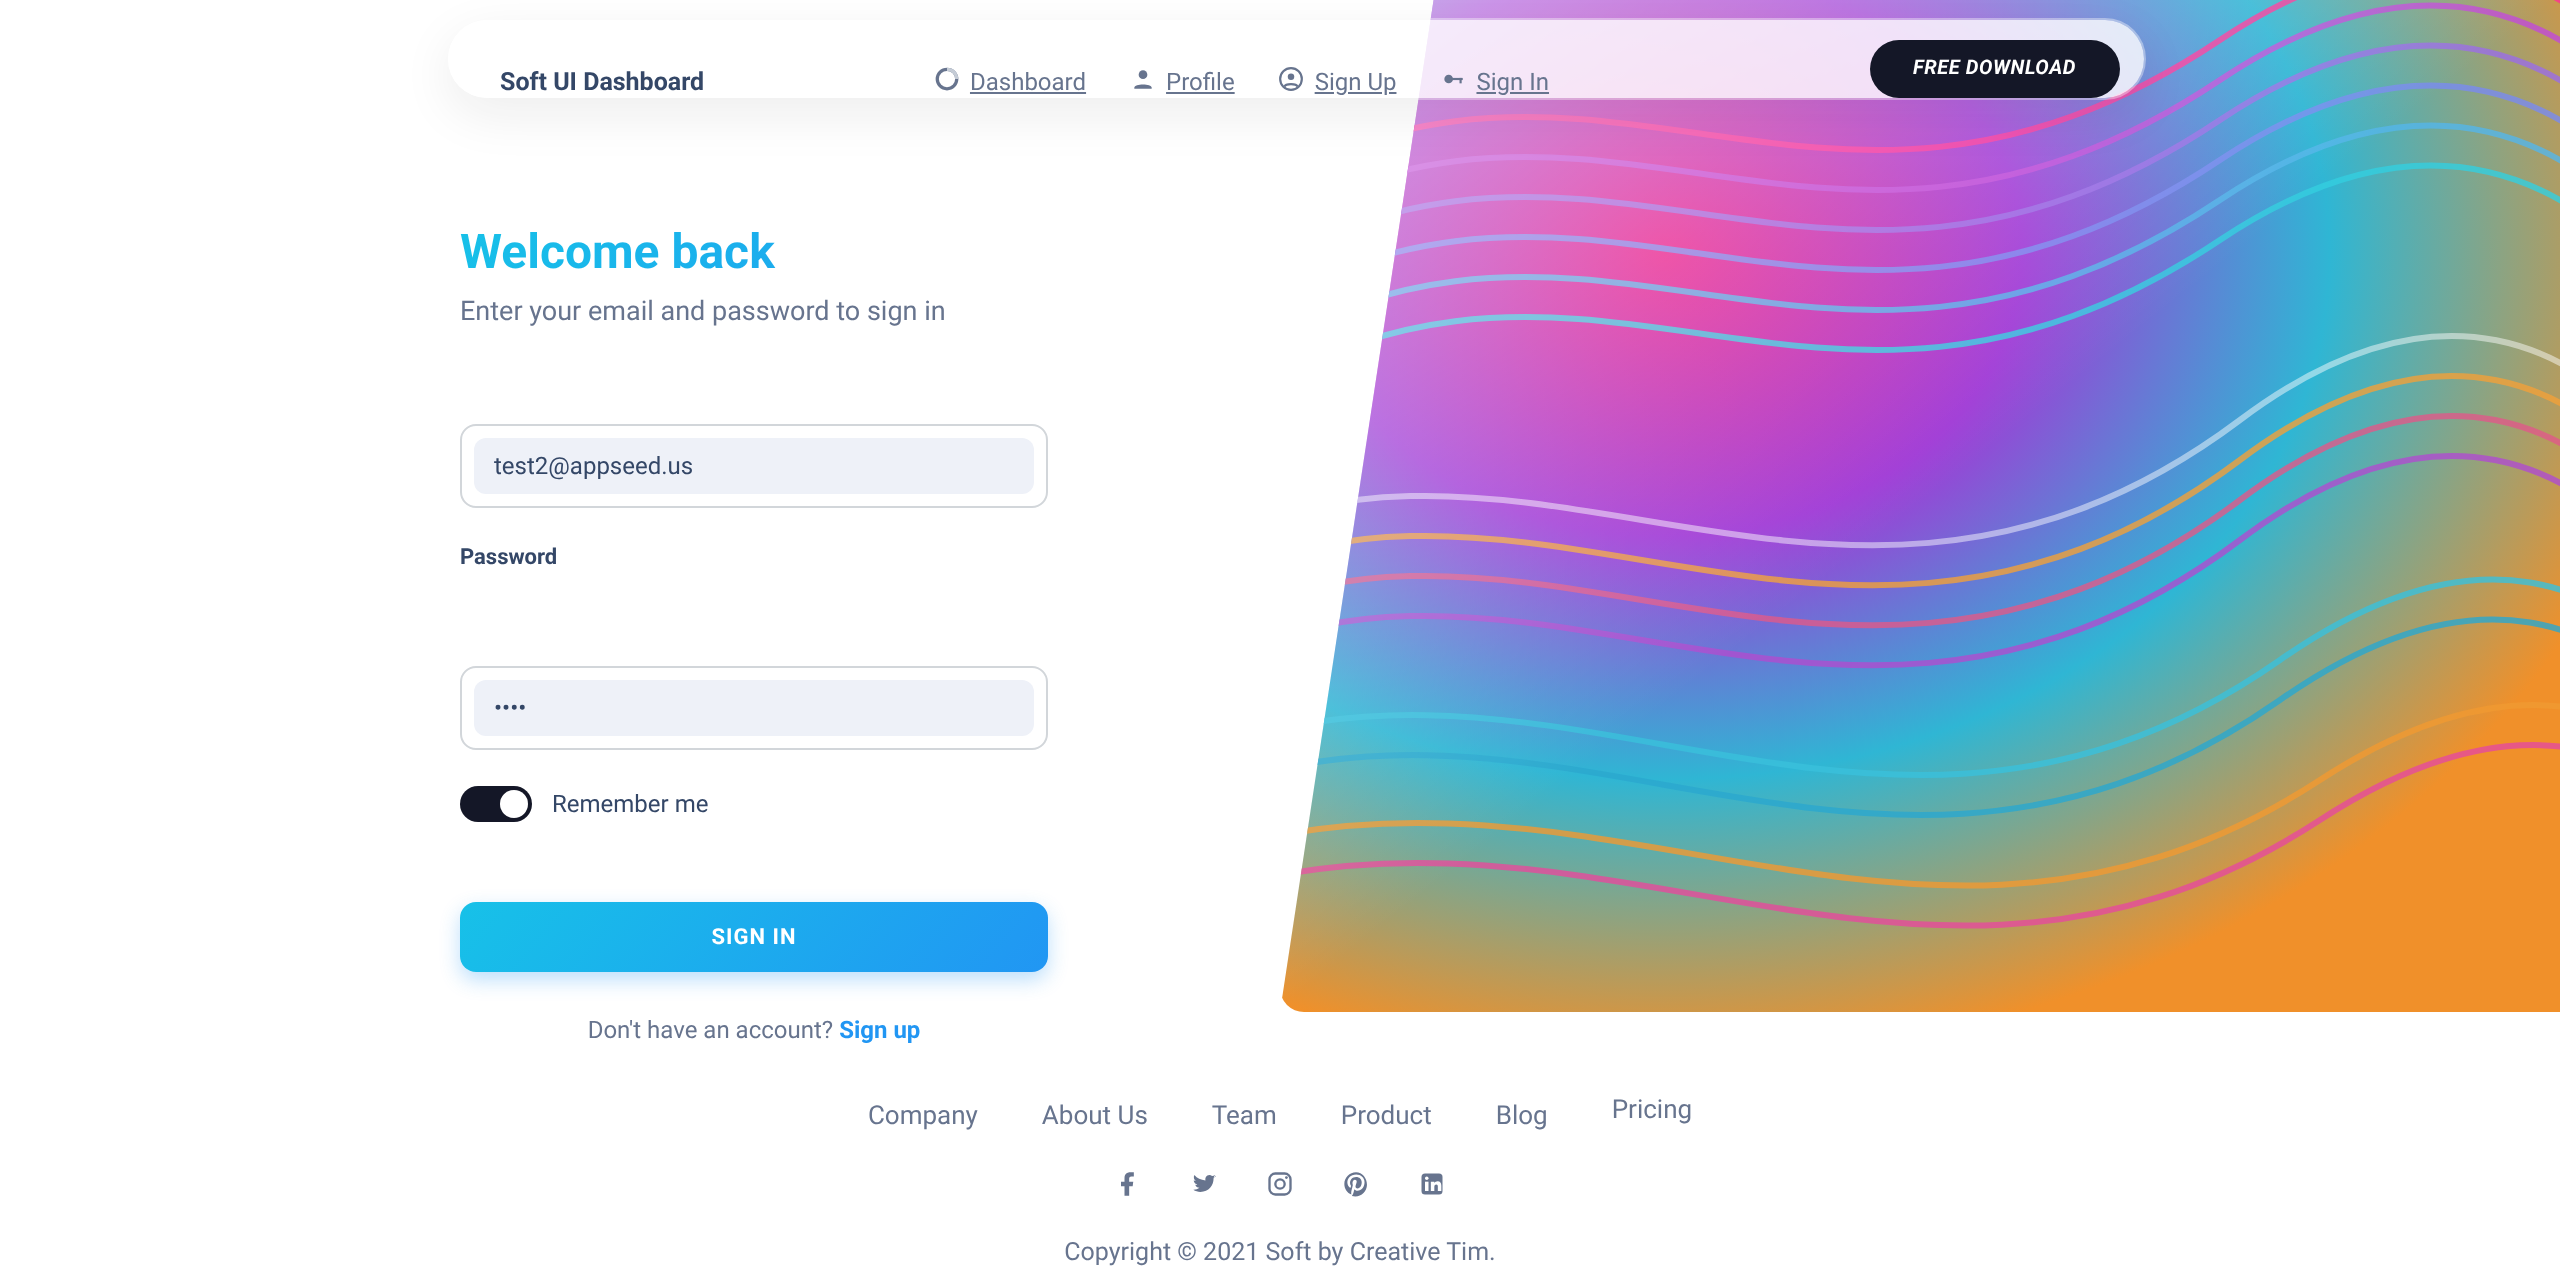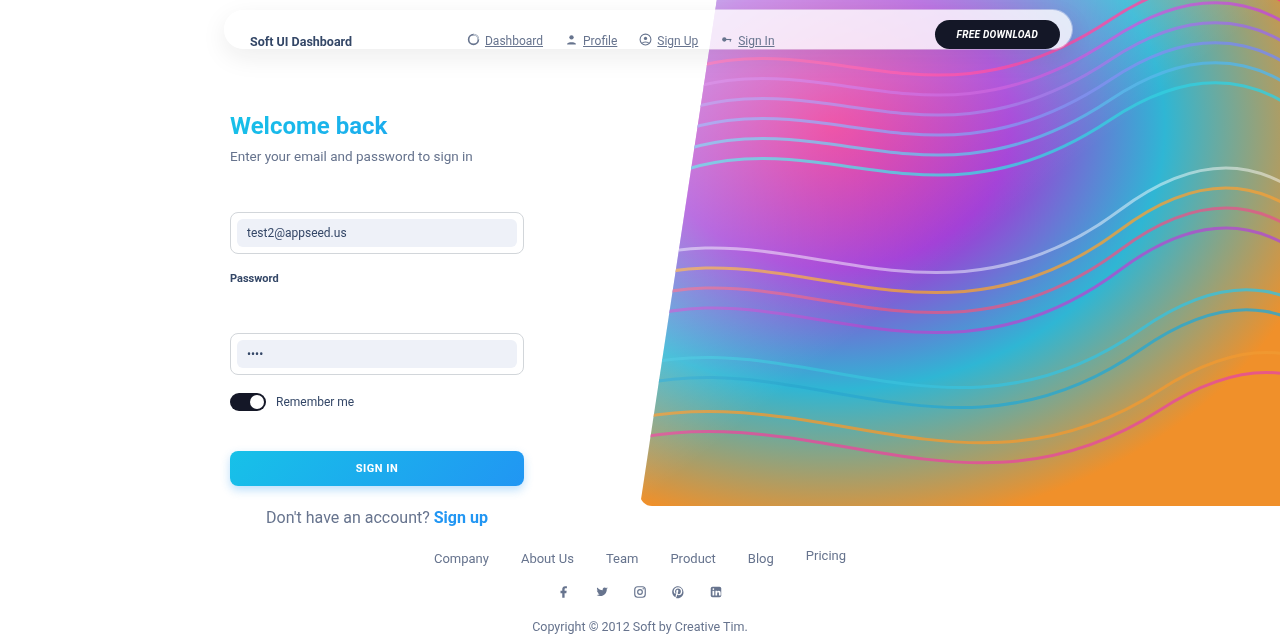--- a/index.html
+++ b/index.html
@@ -112,21 +112,21 @@
   .switch-label{font-size:12px;color:var(--text);}
   .signin-btn{
     width:100%;border:none;border-radius:8px;
     background:linear-gradient(130deg,var(--info) 0%,var(--info2) 100%);
     color:#fff;font-size:11px;font-weight:700;letter-spacing:0.5px;
     padding:11px 0;cursor:pointer;
     margin-bottom:22px;
     box-shadow:0 4px 10px rgba(33,150,243,0.3);
   }
   .signup-row{
-    text-align:center;font-size:16px;color:var(--muted);
+    text-align:center;font-size:12px;color:var(--muted);
   }
   .signup-row a{color:var(--info2);text-decoration:none;font-weight:700;cursor:pointer;}
 
   
   .footer{
     position:absolute;
     bottom:0;left:0;width:1280px;
     text-align:center;
     padding-bottom:6px;
   }
@@ -277,14 +277,14 @@
     <span><svg viewBox="0 0 24 24">
           <path d="M12 2C6.5 2 2 6.5 2 12c0 4.1 2.5 7.6 6 9.1-.1-.8-.2-2 0-2.8l1.3-5.5s-.3-.7-.3-1.7c0-1.6.9-2.8 2.1-2.8 1 0 1.5.7 1.5 1.6 0 1-.6 2.5-1 3.9-.3 1.1.6 2 1.7 2 2 0 3.6-2.1 3.6-5.2 0-2.7-2-4.6-4.8-4.6-3.3 0-5.2 2.5-5.2 5 0 1 .4 2.1.9 2.6l-.4 1.4c-.1.3-.3.3-.5.2-1.4-.7-2.3-2.7-2.3-4.4 0-3.6 2.6-6.9 7.6-6.9 4 0 7.1 2.8 7.1 6.6 0 4-2.5 7.2-6 7.2-1.2 0-2.3-.6-2.7-1.3l-.7 2.8c-.3 1-1 2.3-1.4 3.1.9.3 1.9.4 2.9.4 5.5 0 10-4.5 10-10S17.5 2 12 2z"></path>
         </svg></span>
     <span><svg viewBox="0 0 24 24">
           <rect x="3" y="3" width="18" height="18" rx="3"></rect>
           <rect x="6" y="10" width="3" height="8" fill="#fff"></rect>
           <circle cx="7.5" cy="7" r="1.5" fill="#fff"></circle>
           <path d="M11 10h3v1.2c.5-.9 1.6-1.5 2.8-1.5 2.2 0 3.2 1.4 3.2 3.8V18h-3v-3.8c0-1-.4-1.7-1.3-1.7s-1.7.7-1.7 1.9V18h-3v-8z" fill="#fff"></path>
         </svg></span>
   </div>
-  <div class="copyright">Copyright © 2012 Soft by Creative Tim.</div>
+  <div class="copyright">Copyright © 2021 Soft by Creative Tim.</div>
 </div>
 
 </body></html>

